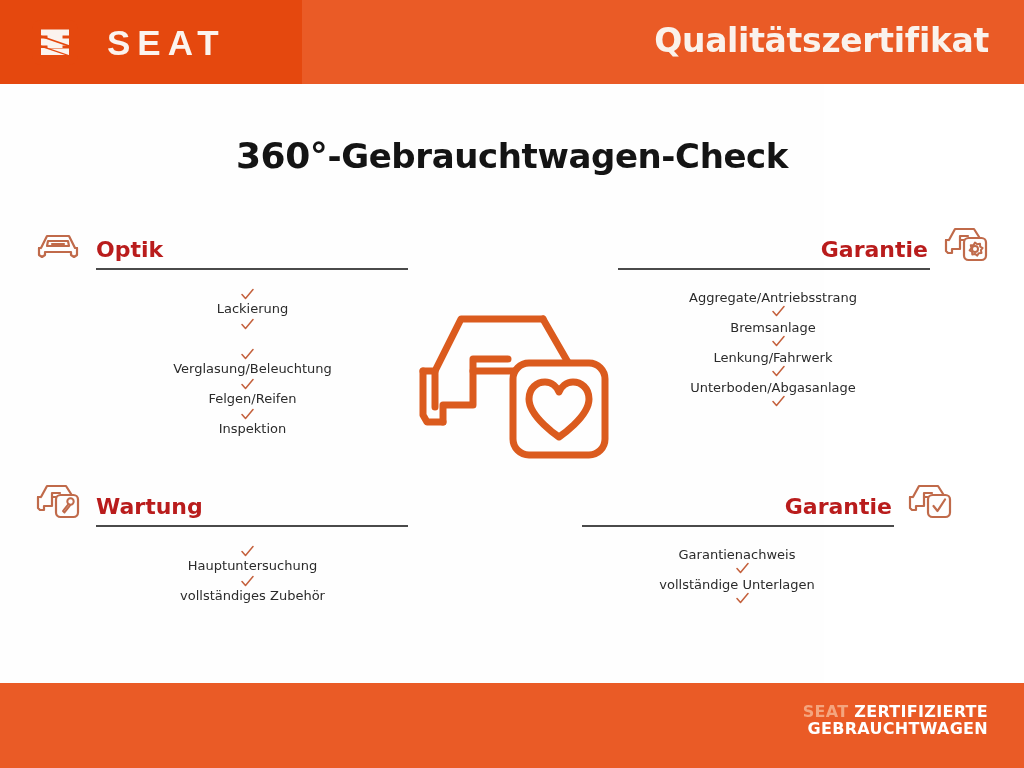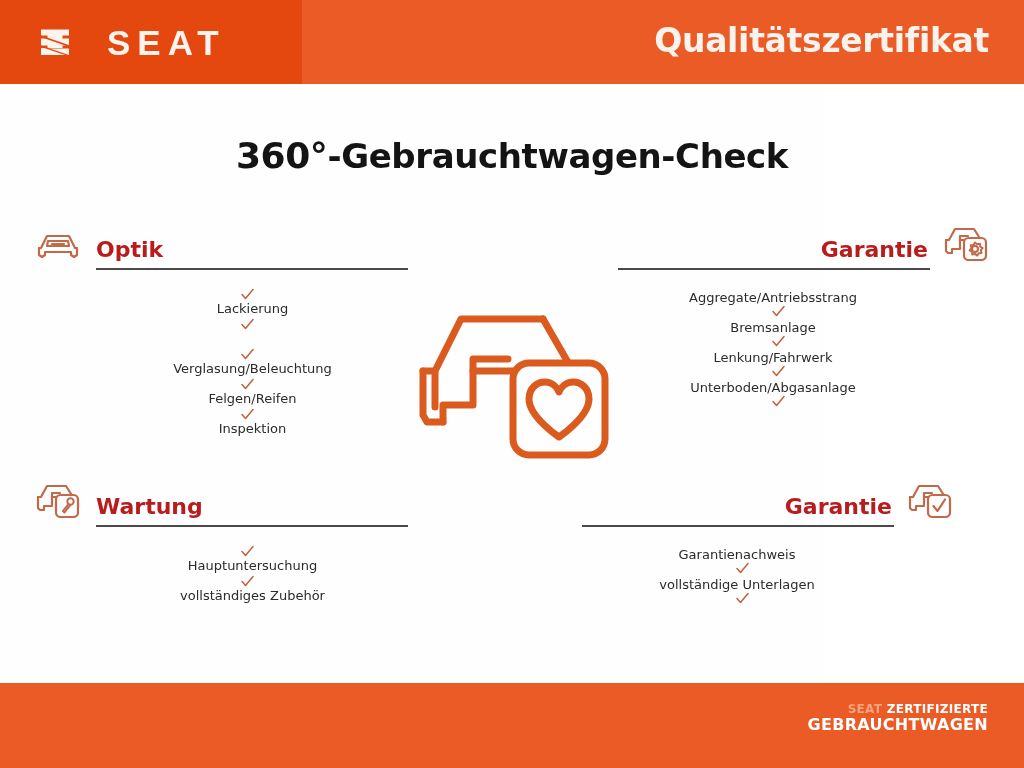--- a/index.html
+++ b/index.html
@@ -175,21 +175,21 @@
   }
   .footer-claim {
     position: absolute;
     right: 36px;
     top: 20px;
     text-align: right;
     line-height: 1.08;
     font-family: "DejaVu Sans", sans-serif;
   }
   .footer-line1 {
-    font-size: 12px;
+    font-size: 16px;
     font-weight: bold;
     letter-spacing: 0.3px;
     white-space: nowrap;
   }
   .footer-seat {
     color: #F4A57E;
   }
   .footer-strong {
     color: #FFFFFF;
   }

